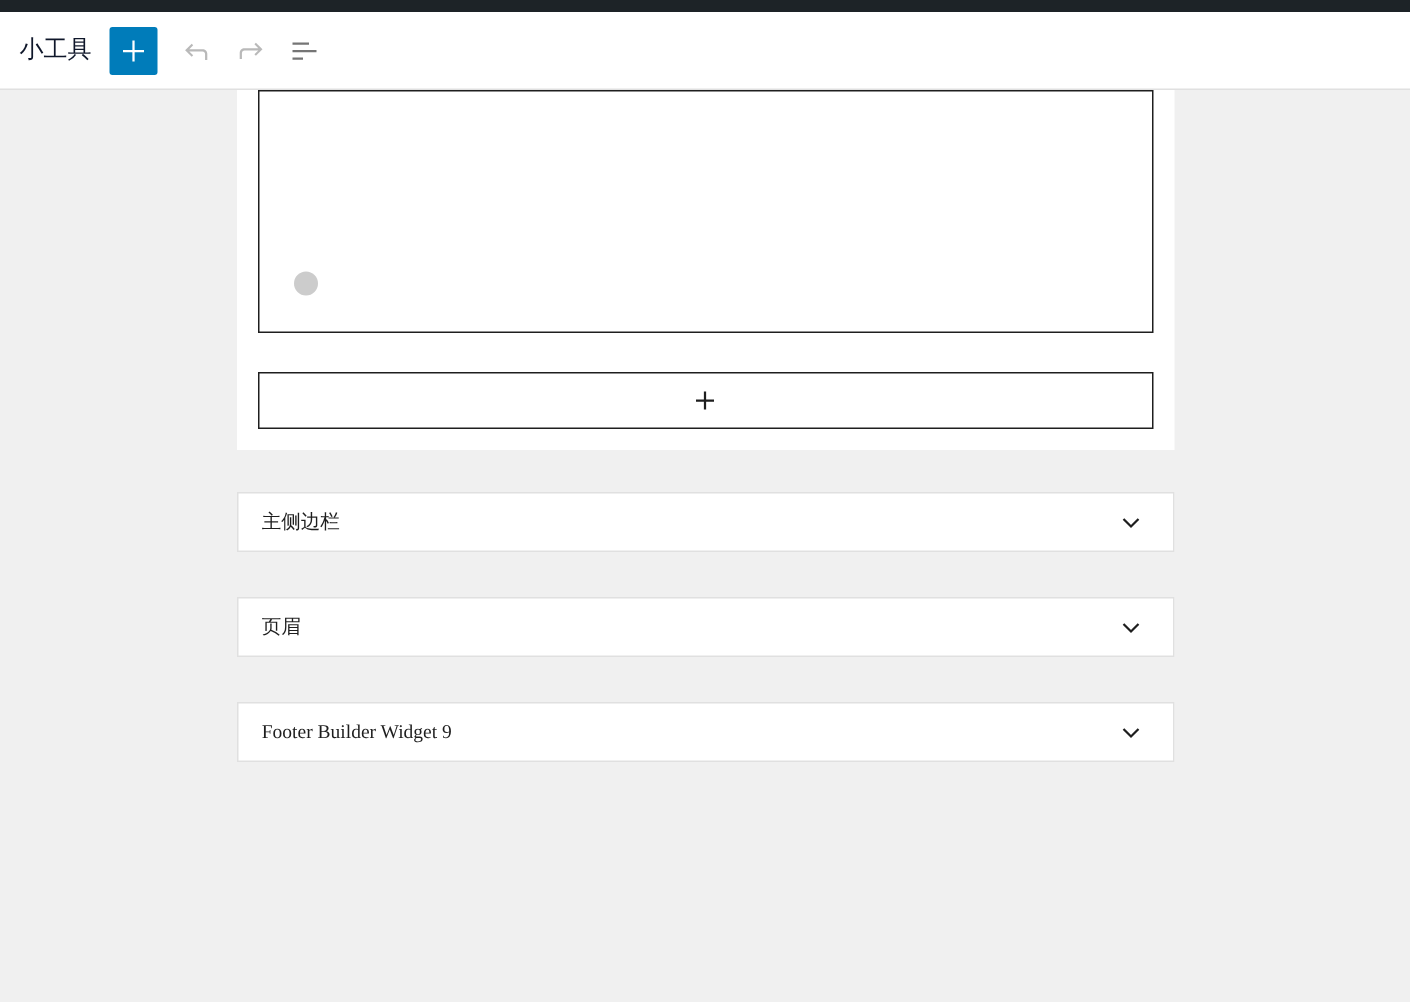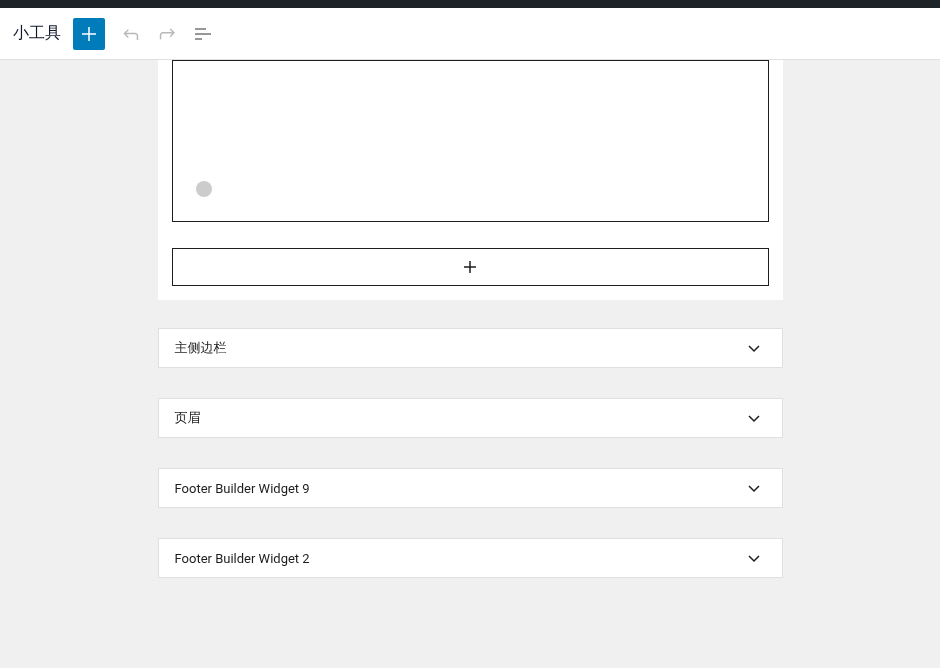--- a/index.html
+++ b/index.html
@@ -105,20 +105,21 @@
       align-items: center;
       justify-content: space-between;
       padding: 0 16px;
       margin-bottom: 30px;
       cursor: pointer;
       border: 1px solid #e0e0e0;
     }
     .widget-area-title {
       font-size: 13px;
       color: #1e1e1e;
+      font-family: Liberation Serif, serif;
     }
     .chevron-icon {
       color: #1e1e1e;
     }
     svg {
       display: block;
     }
   </style>
 </head>
 <body>
@@ -179,22 +180,14 @@
       </span>
     </div>
     <div class="widget-area-item">
       <span class="widget-area-title">Footer Builder Widget 9</span>
       <span class="chevron-icon">
         <svg width="24" height="24" viewBox="0 0 24 24" fill="none">
           <path d="M7 10l5 5 5-5" stroke="currentColor" stroke-width="1.5" fill="none"></path>
         </svg>
       </span>
     </div>
-    <div class="widget-area-item">
-      <span class="widget-area-title">Footer Builder Widget 2</span>
-      <span class="chevron-icon">
-        <svg width="24" height="24" viewBox="0 0 24 24" fill="none">
-          <path d="M7 10l5 5 5-5" stroke="currentColor" stroke-width="1.5" fill="none"></path>
-        </svg>
-      </span>
-    </div>
   </div>
 </div>
 
 </body></html>

